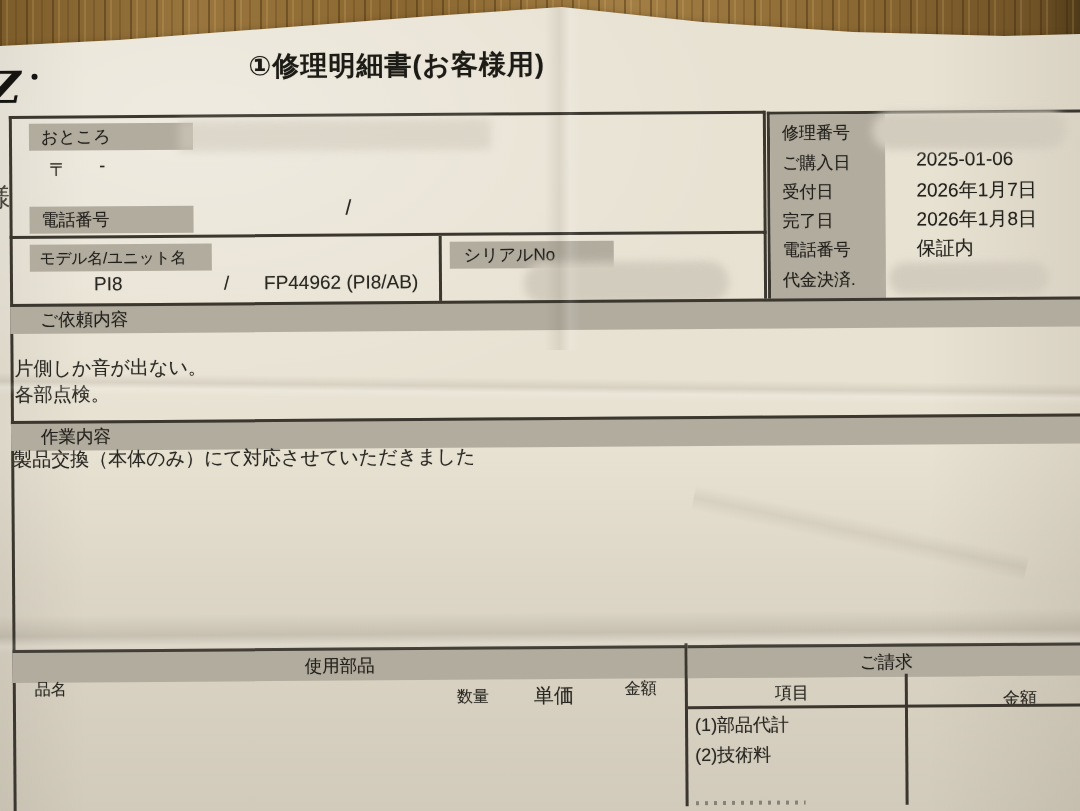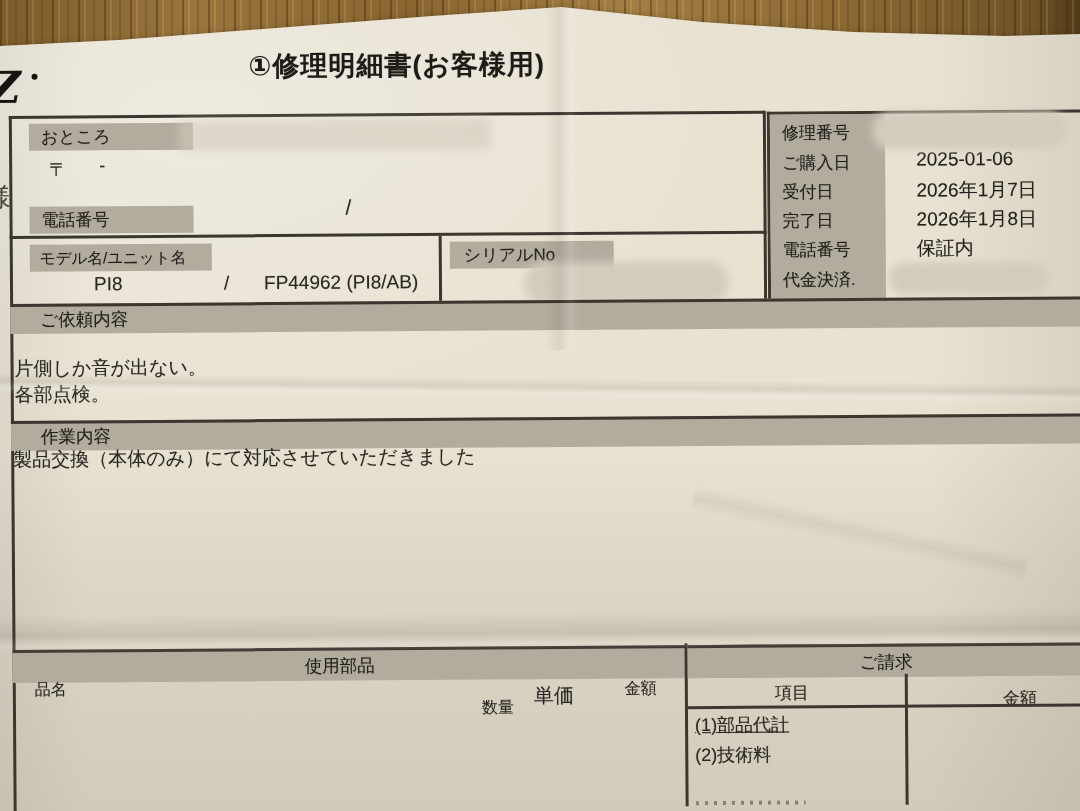--- a/index.html
+++ b/index.html
@@ -155,31 +155,31 @@
 
         <div class="band" style="left:8px;top:304px;width:1072px;height:27px;padding-left:30px;font-size:17.5px;border-top:3px solid #3b372f;">ご依頼内容</div>
         <div class="txt body-text" style="left:12px;top:356px;">片側しか音が出ない。</div>
         <div class="txt body-text" style="left:12px;top:382px;">各部点検。</div>
 
         <div class="band" style="left:8px;top:421px;width:1072px;height:27px;padding-left:30px;font-size:17.5px;border-top:3px solid #3b372f;">作業内容</div>
         <div class="txt body-text" style="left:10px;top:447px;">製品交換（本体のみ）にて対応させていただきました</div>
 
         <div class="band" style="left:8px;top:650px;width:675px;height:30px;padding-left:292px;font-size:17.5px;line-height:30px;border-top:3px solid #3b372f;box-sizing:content-box;">使用部品</div>
         <div class="txt" style="left:30px;top:680px;font-size:16px;font-family:Liberation Mono, monospace;">品名</div>
-        <div class="txt" style="left:477px;top:690px;font-size:16px;margin-top:11px;">数量</div>
+        <div class="txt" style="left:452px;top:690px;font-size:16px;">数量</div>
         <div class="txt" style="left:529px;top:686px;font-size:20px;">単価</div>
         <div class="txt" style="left:620px;top:683px;font-size:16px;">金額</div>
         <div class="line" style="left:680px;top:648px;width:3px;height:163px;"></div>
 
         <div class="band" style="left:683px;top:650px;width:397px;height:30px;font-size:17.5px;line-height:30px;text-align:center;border-top:3px solid #3b372f;">ご請求</div>
         <div class="txt" style="left:770px;top:687px;font-size:17px;">項目</div>
         <div class="txt" style="left:998px;top:694px;font-size:17px;">金額</div>
         <div class="line" style="left:900px;top:680px;width:3px;height:131px;"></div>
         <div class="line" style="left:683px;top:711px;width:397px;height:3px;"></div>
-        <div class="txt" style="left:690px;top:718px;font-size:18px;text-decoration:underline;">(1)部品代計</div>
+        <div class="txt" style="left:690px;top:718px;font-size:18px;">(1)部品代計</div>
         <div class="txt" style="left:690px;top:748px;font-size:18px;">(2)技術料</div>
         <div class="txt" style="left:690px;top:822px;font-size:23px;">(3)出張料</div>
         <div class="partial-row-marks"></div>
 
       </div>
 
       <div class="crease crease-mid"></div>
       <div class="crease crease-low"></div>
       <div class="crease crease-vert"></div>
       <div class="crease crease-diag"></div>

